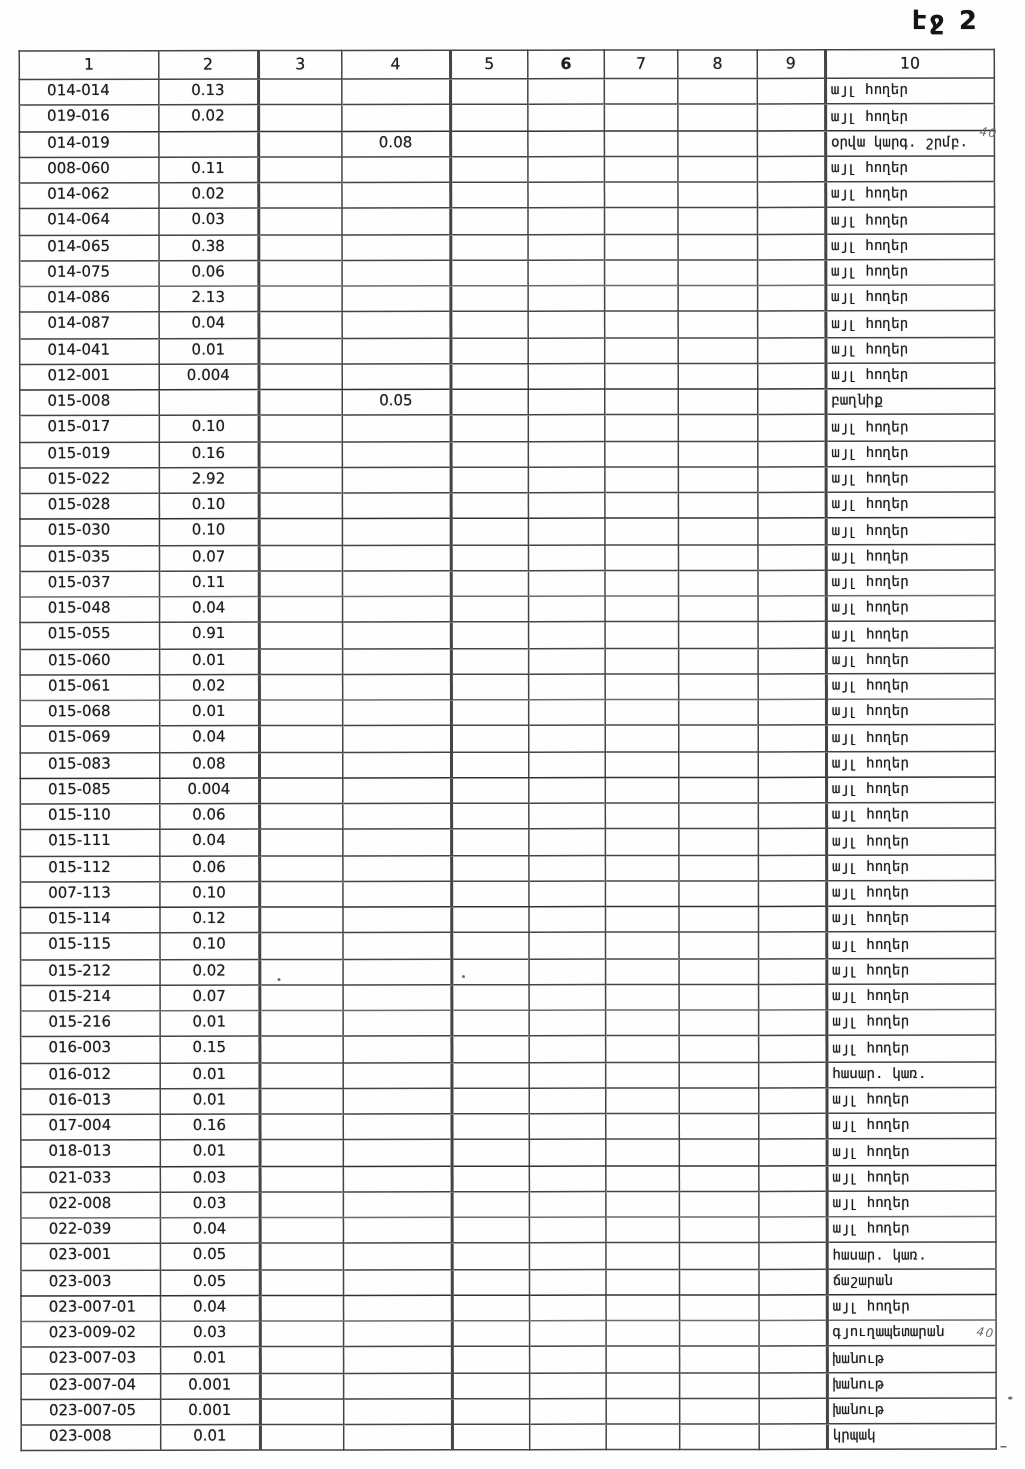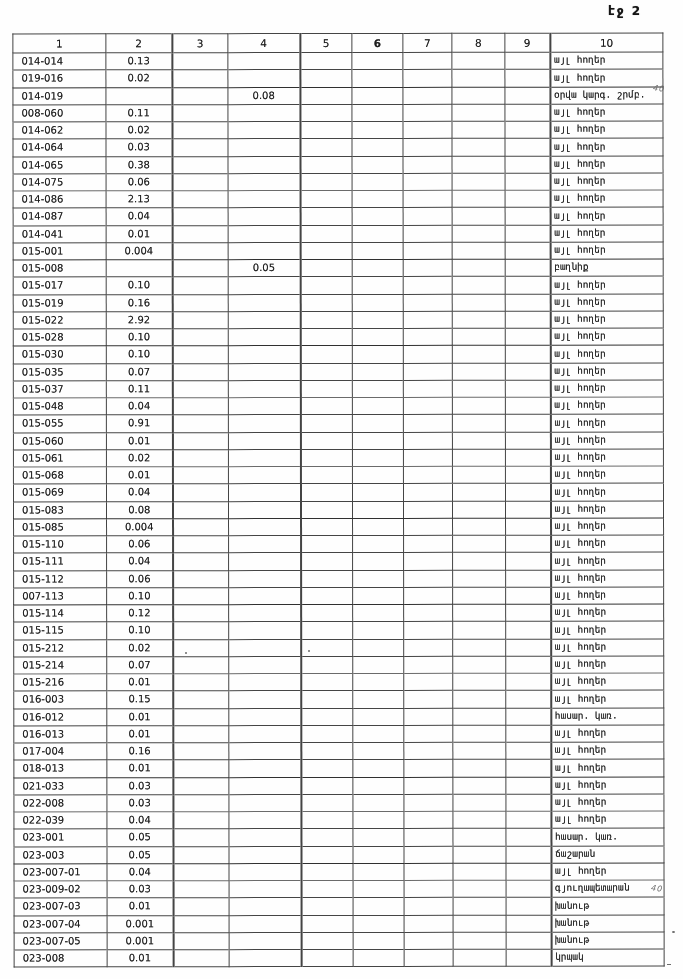--- a/index.html
+++ b/index.html
@@ -8,21 +8,21 @@
     background:#ffffff;
     font-family:"DejaVu Sans","Liberation Sans",sans-serif;
     overflow:hidden;
   }
   .page {
     position:relative; width:683px; height:979px;
     background:#fefefe;
   }
   .page-label {
     position:absolute; top:4px; left:608px;
-    font-size:12px; font-weight:bold; color:#141414;
+    font-size:17px; font-weight:bold; color:#141414;
     letter-spacing:2px;
     text-shadow:0 0 0.7px rgba(0,0,0,0.6);
   }
   table.scan-table {
     position:absolute; top:33px; left:13px; width:650px;
     border-collapse:collapse; table-layout:fixed;
     transform:rotate(-0.08deg);
     border:1.5px solid #2e2e2e;
   }
   .scan-table th, .scan-table td {
@@ -30,21 +30,21 @@
     overflow:hidden; white-space:nowrap;
     line-height:1;
     color:#1e1e1e;
     text-shadow:0 0 0.6px rgba(10,10,10,0.55);
   }
   .scan-table th {
     height:19px; font-weight:normal; font-size:10.5px; text-align:center;
   }
   .scan-table th:nth-child(6) { font-weight:bold; }
   .scan-table td { height:17.25px; font-size:10px; }
-  td.col1  { text-align:left; padding-left:8px; }
+  td.col1  { text-align:left; padding-left:18px; }
   td.col2, td.col3, td.col4, td.col5,
   td.col6, td.col7, td.col8, td.col9 { text-align:center; }
   td.col10 { text-align:left; padding-left:3px; font-size:9.5px;font-family:Liberation Mono, monospace; }
   
   .scan-table td.col3,  .scan-table th:nth-child(3),
   .scan-table td.col5,  .scan-table th:nth-child(5),
   .scan-table td.col10, .scan-table th:nth-child(10) { border-left-width:2px; }
   
   .scan-table tr:nth-child(3n+1) td { border-bottom-style:dashed; border-bottom-color:#555; }
   .scan-table tr:nth-child(4n)   td { border-bottom-color:#6a6a6a; }
@@ -225,21 +225,21 @@
           <td class="col3"></td>
           <td class="col4"></td>
           <td class="col5"></td>
           <td class="col6"></td>
           <td class="col7"></td>
           <td class="col8"></td>
           <td class="col9"></td>
           <td class="col10">այլ հողեր</td>
         </tr>
         <tr>
-          <td class="col1">015-001</td>
+          <td class="col1">012-001</td>
           <td class="col2">0.004</td>
           <td class="col3"></td>
           <td class="col4"></td>
           <td class="col5"></td>
           <td class="col6"></td>
           <td class="col7"></td>
           <td class="col8"></td>
           <td class="col9"></td>
           <td class="col10">այլ հողեր</td>
         </tr>

